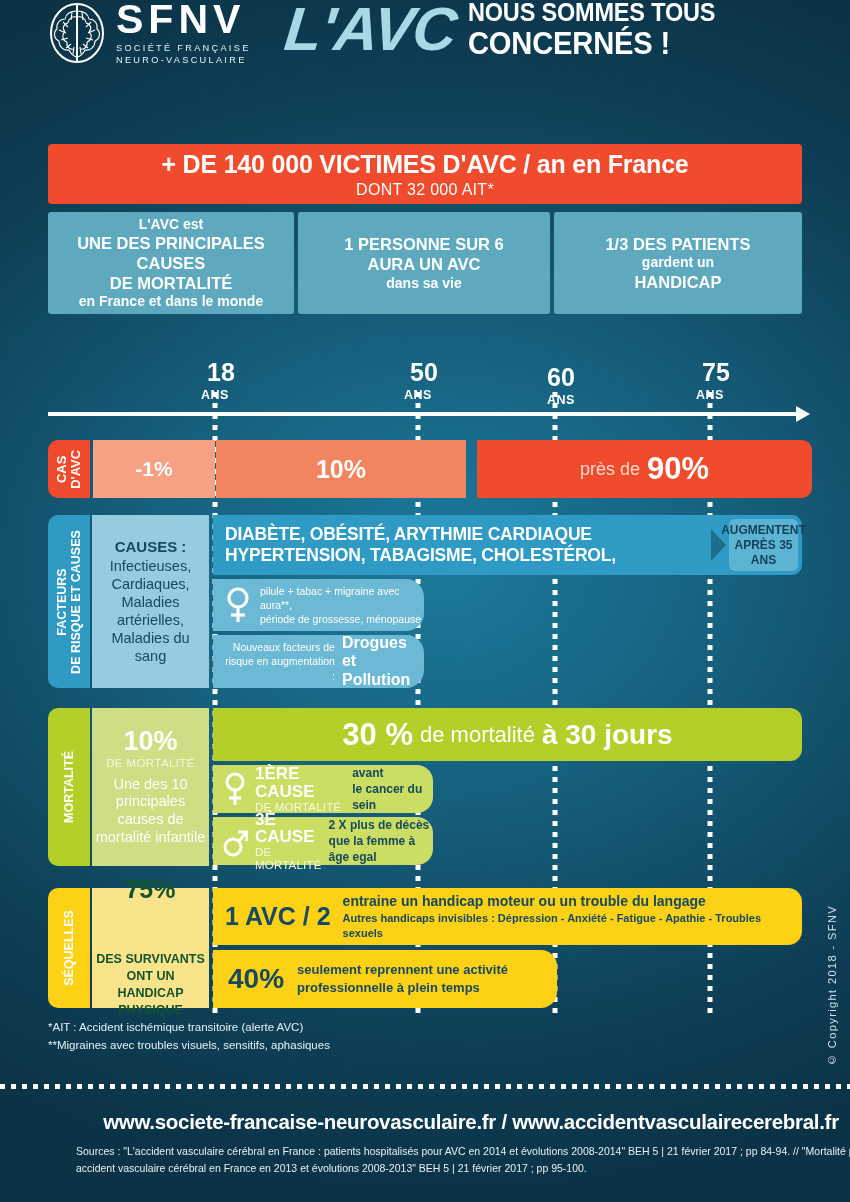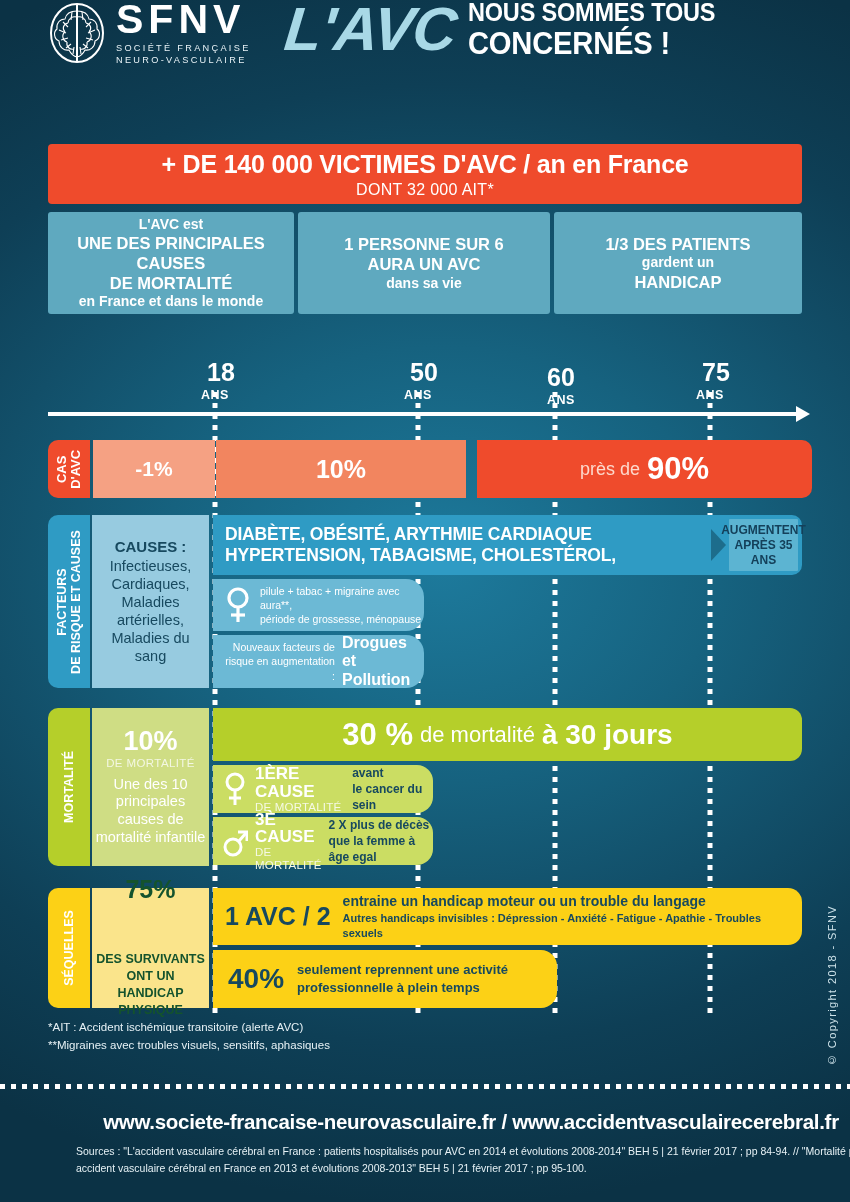--- a/index.html
+++ b/index.html
@@ -163,21 +163,21 @@
     padding-left: 12px; letter-spacing: -0.2px;
   }
   .fac-arrow {
     position: absolute; left: 498px; top: 14px;
     width: 0; height: 0;
     border-top: 16px solid transparent; border-bottom: 16px solid transparent;
     border-left: 15px solid #1d6d8c;
   }
   .fac-badge {
     position: absolute; left: 516px; top: 4px; width: 69px; height: 52px;
-    background: #5cb4d2; border-radius: 1px;
+    background: #5cb4d2; border-radius: 6px;
     display: flex; flex-direction: column; align-items: center; justify-content: center;
     color: #14405a; font-size: 12px; font-weight: bold; line-height: 1.25; text-align: center;
   }
   .bub {
     position: absolute; left: 165px;
     background: #6cb9d5; border-radius: 0 18px 18px 0;
     display: flex; align-items: center;
   }
   .bub-w { top: 64px; width: 211px; height: 52px; }
   .bub-n { top: 120px; width: 211px; height: 53px; }

